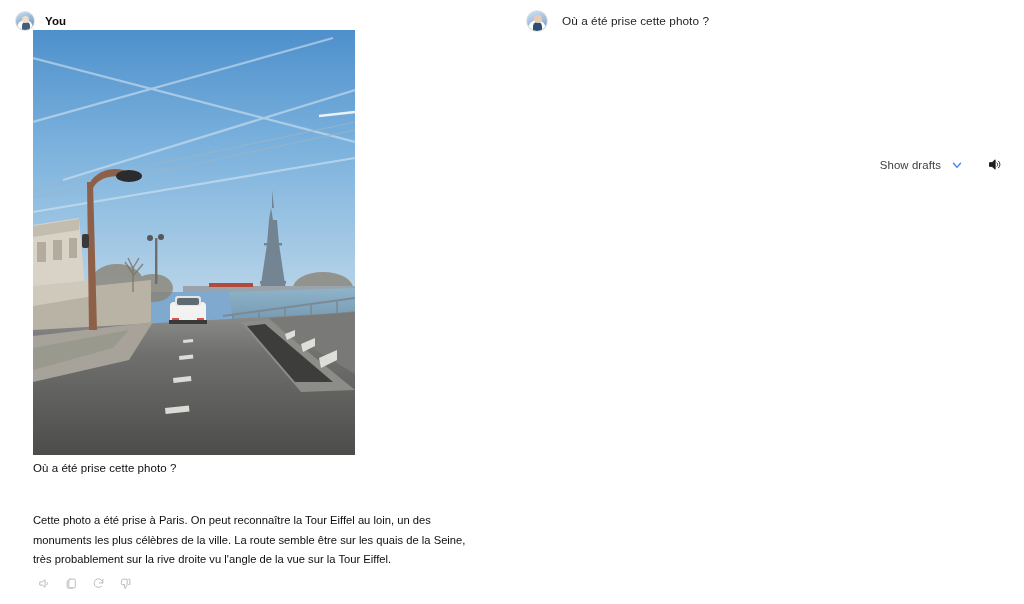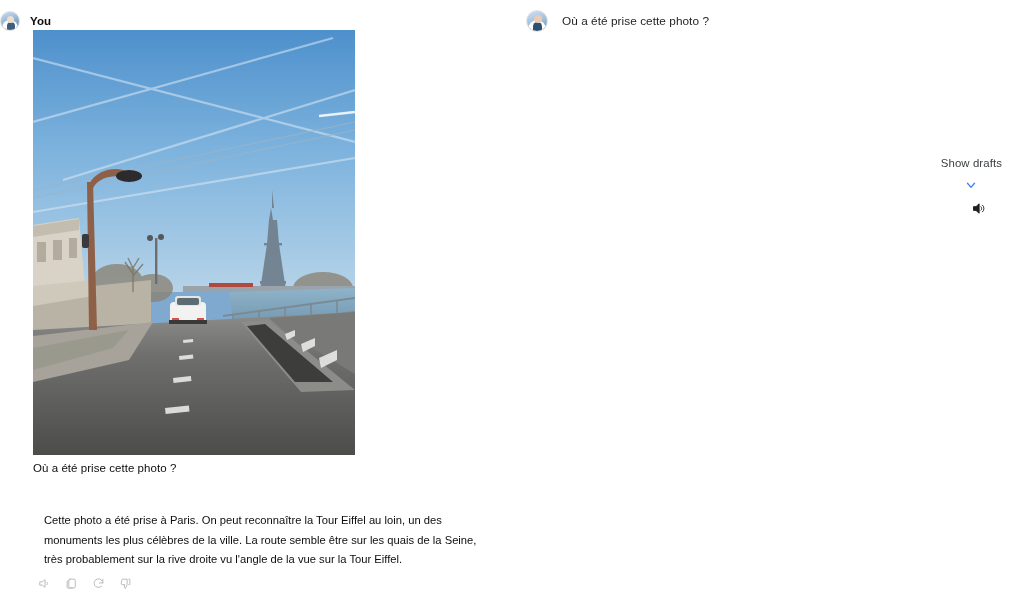--- a/index.html
+++ b/index.html
@@ -35,20 +35,21 @@
     position: absolute;
     left: 0;
     top: 12px;
     width: 512px;
   }
   .role-row {
     display: flex;
     align-items: center;
     gap: 10px;
     height: 18px;
+    padding-left: 15px;
   }
   .avatar-user {
     width: 20px;
     height: 20px;
     border-radius: 50%;
     flex: 0 0 20px;
     overflow: hidden;
     position: relative;
     background: linear-gradient(160deg,#cfe0f2 0%, #8fb2d6 50%, #5b7fa6 100%);
     border: 1px solid #e2e2e2;
@@ -114,21 +115,21 @@
     border-radius: 50%;
     border: 1px solid #d4d4d4;
     box-sizing: border-box;
     background: #fbfbfb;
     display: flex;
     align-items: center;
     justify-content: center;
   }
   .gpt-body {
     margin-top: 6px;
-    padding-left: 44px;
+    padding-left: 33px;
     padding-right: 28px;
     font-size: 11.2px;
     line-height: 19.5px;
     color: #0d0d0d;
     letter-spacing: .01px;
   }
   .gpt-actions {
     display: flex;
     gap: 14px;
     padding-left: 38px;
@@ -200,21 +201,20 @@
     padding-top: 2px;
     letter-spacing: .05px;
   }
   .drafts-row {
     position: absolute;
     right: 22px;
     top: 157px;
     display: flex;
     align-items: center;
     gap: 9px;
-    flex-direction: column;
   }
   .drafts-label {
     font-size: 11.4px;
     color: #3c4043;
     letter-spacing: .1px;
   }
   .chev {
     width: 14px; height: 14px;
     display: block;
   }

